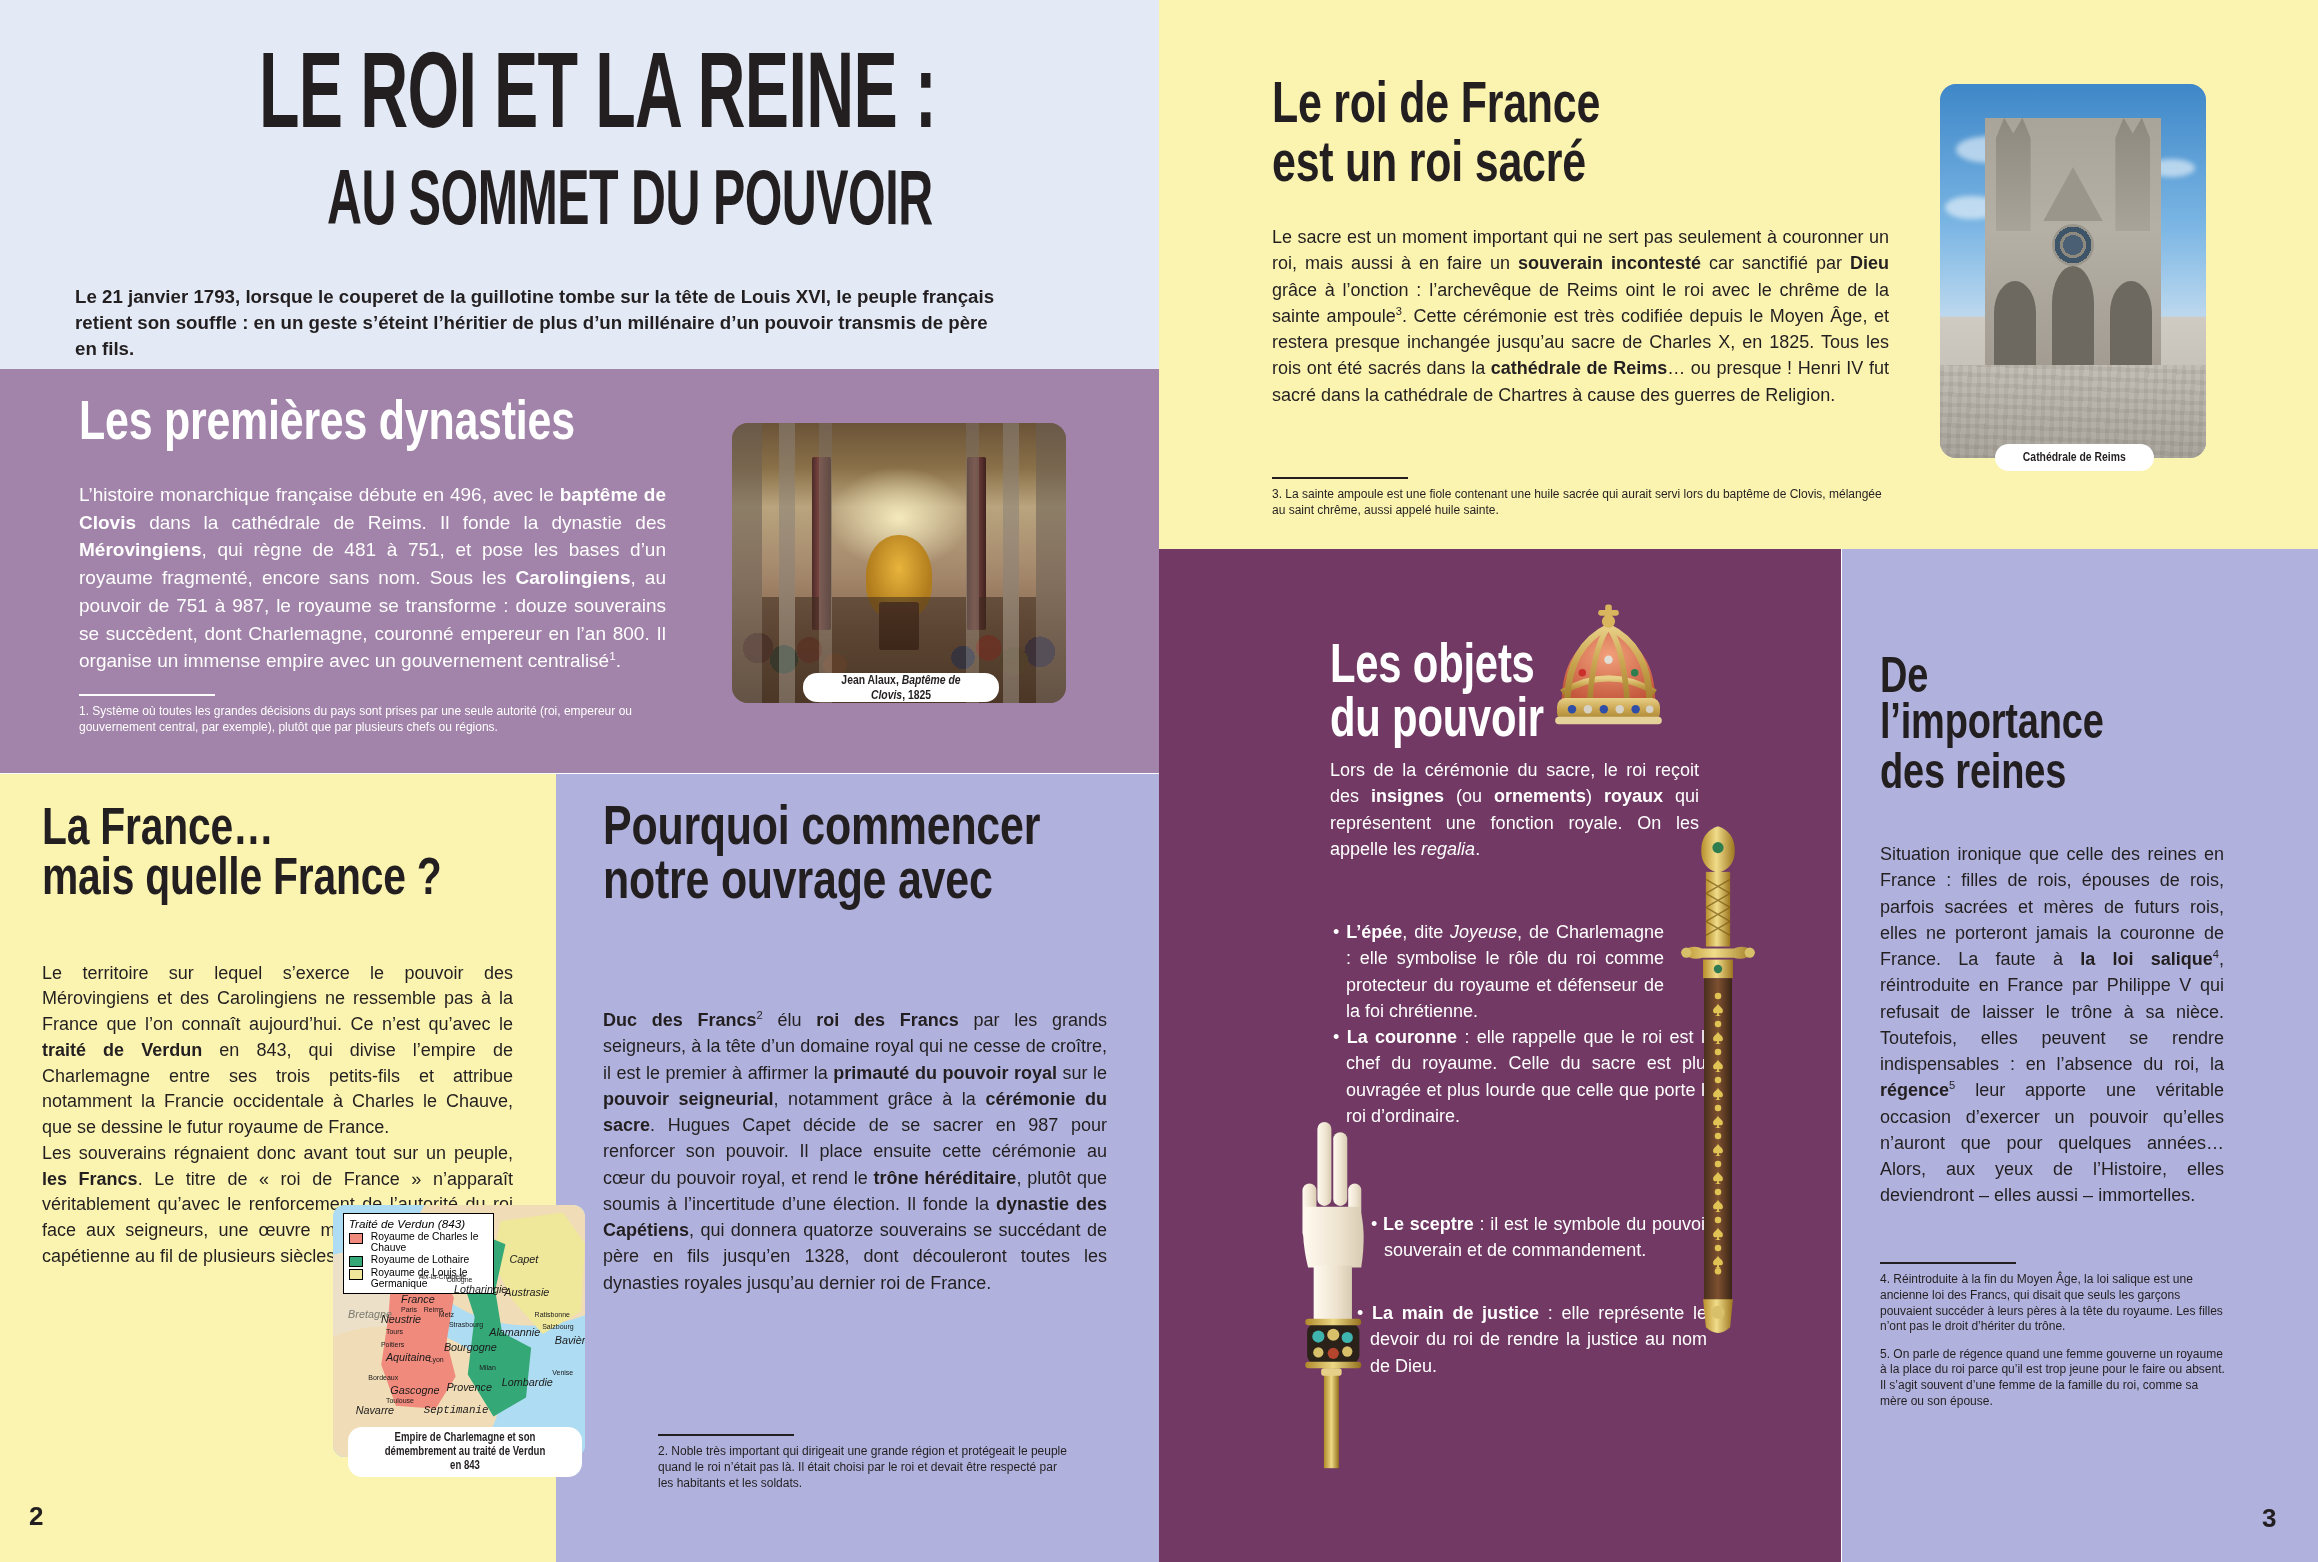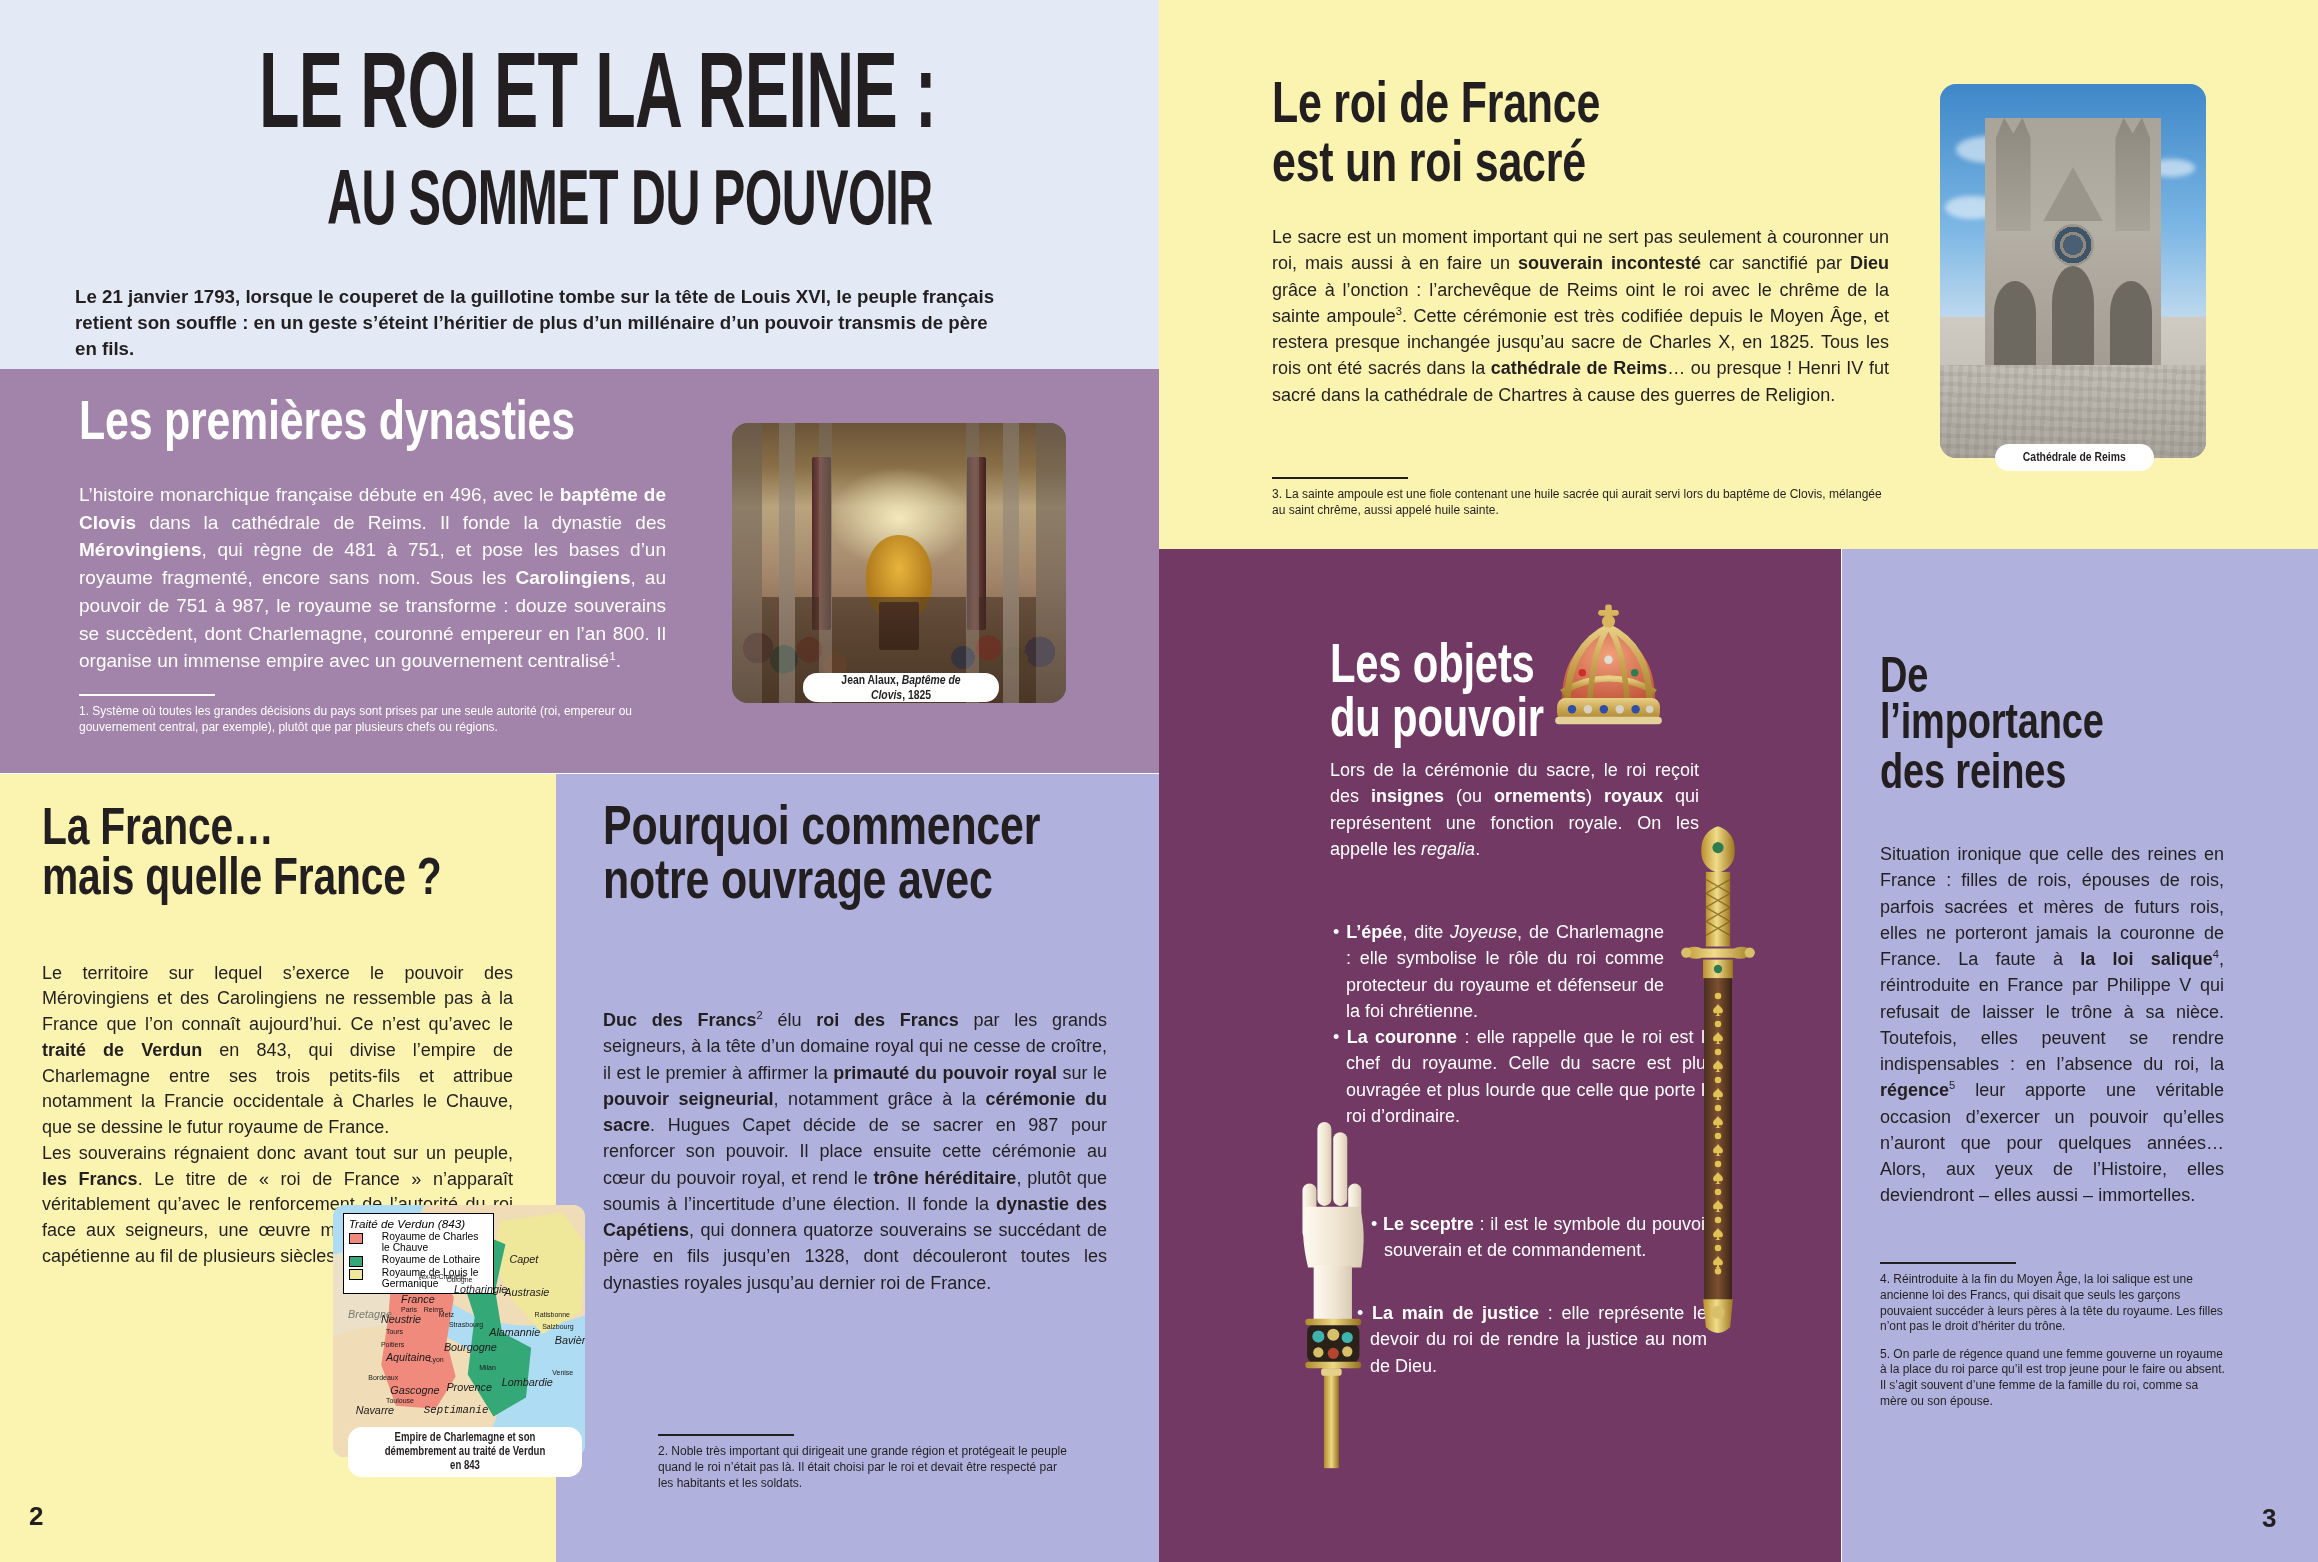--- a/index.html
+++ b/index.html
@@ -197,21 +197,21 @@
     position:absolute; left:60%; top:3%; width:40%; height:56%;
     background:#efe79a;
     clip-path: polygon(16% 6%,78% 0,100% 22%,96% 70%,58% 86%,28% 62%,8% 34%);
   }
   .mapbox .legend{
     position:absolute; left:4%; top:3%; width:60%;
     background:#ffffff; border:1.4px solid #000; padding:3.7px 4.7px;
     font-family:"Liberation Sans", sans-serif; color:#000;
   }
   .mapbox .legend .lt{ font-style:italic; font-weight:400; font-size:11.7px; margin-bottom:1.9px; }
-  .mapbox .legend .row{ display:flex; align-items:flex-start; gap:19px; font-size:10.3px; line-height:1.05; margin-top:1.4px;}
+  .mapbox .legend .row{ display:flex; align-items:flex-start; gap:8px; font-size:10.3px; line-height:1.05; margin-top:1.4px;}
   .mapbox .legend .sw{ width:14px;height:11.2px;border:0.9px solid #000;flex:0 0 auto;margin-top:0.5px;}
   .mapbox .mlab{
     position:absolute; font-style:italic; font-family:"Liberation Sans",sans-serif;
     color:#1a1a1a; font-size:10.8px; white-space:nowrap;
   }
   .mapbox .mcity{
     position:absolute; font-family:"Liberation Sans",sans-serif; color:#1a1a1a; font-size:7px; white-space:nowrap;
   }
 
   

